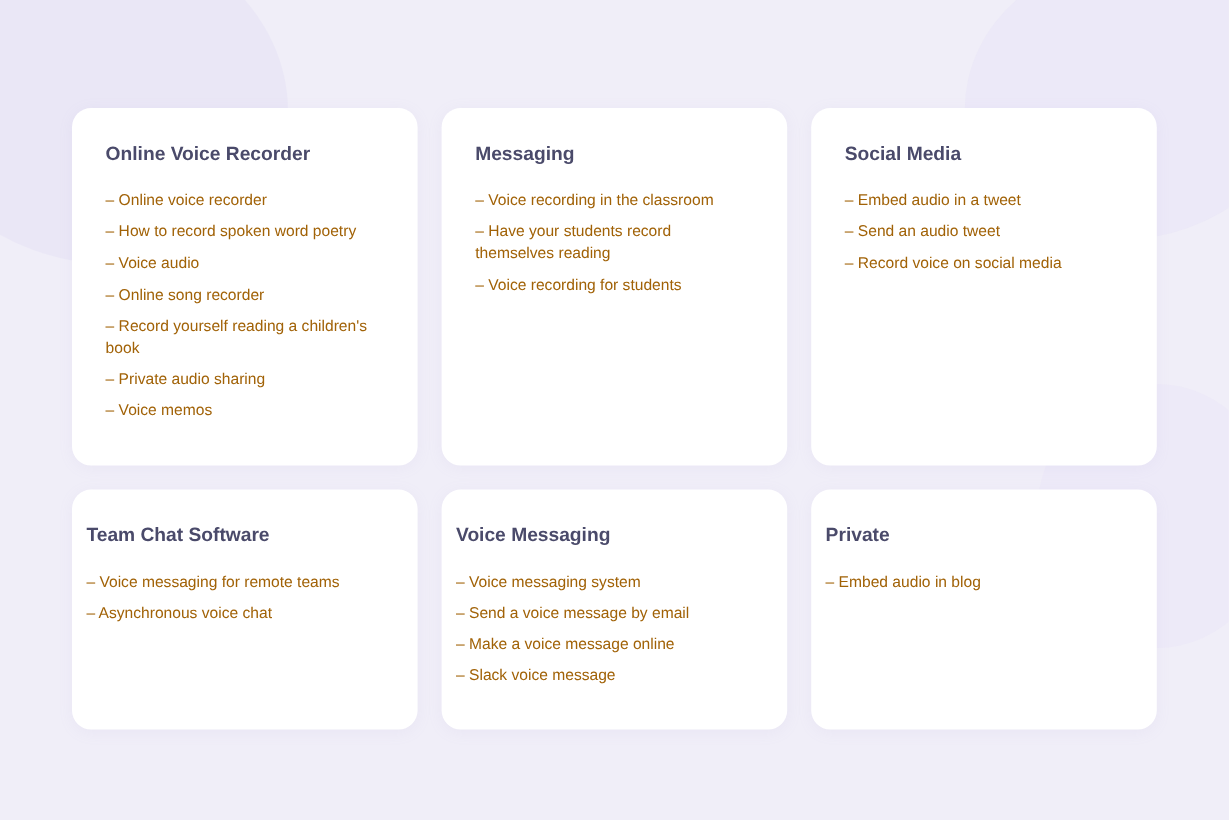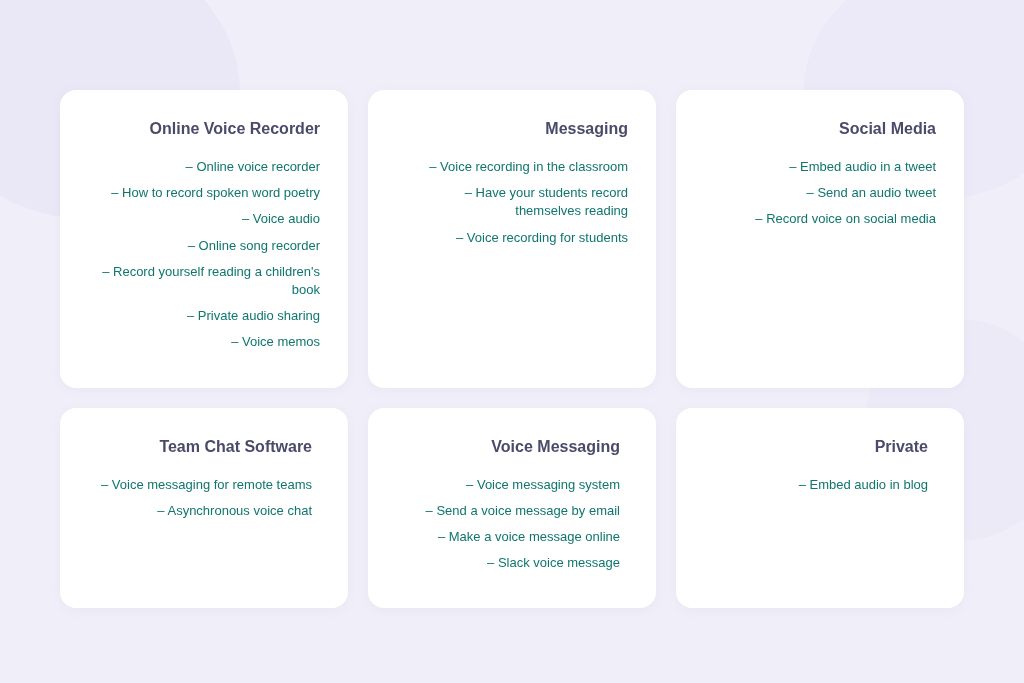--- a/index.html
+++ b/index.html
@@ -50,21 +50,20 @@
       height: 220px;
       background: #e8e4f7;
       border-radius: 50%;
       opacity: 0.4;
     }
 
     .content {
       position: relative;
       z-index: 1;
       padding: 50px 60px 40px;
-      text-align: right;
     }
 
     .header {
       text-align: center;
       margin-bottom: 40px;
     }
 
     .page-title {
       font-size: 36px;
       font-weight: 300;
@@ -103,36 +102,36 @@
       color: #4a4a6a;
       margin-bottom: 20px;
     }
 
     .card-list {
       list-style: none;
     }
 
     .card-list li {
       font-size: 13px;
-      color: #0f766e;
+      color: #a16207;
       margin-bottom: 8px;
       line-height: 1.4;
     }
 
     
     .cards-grid-bottom {
       display: grid;
       grid-template-columns: repeat(3, 1fr);
       gap: 20px;
     }
 
     .card-partial {
       background: #ffffff;
       border-radius: 16px;
-      padding: 30px 36px 28px;
+      padding: 30px 12px 28px;
       box-shadow: 0 2px 12px rgba(160, 150, 200, 0.08);
       
     }
   </style>
 </head>
 <body>
 
 <div class="page-wrapper">
   <div class="blob-top-left"></div>
   <div class="blob-top-right"></div>

